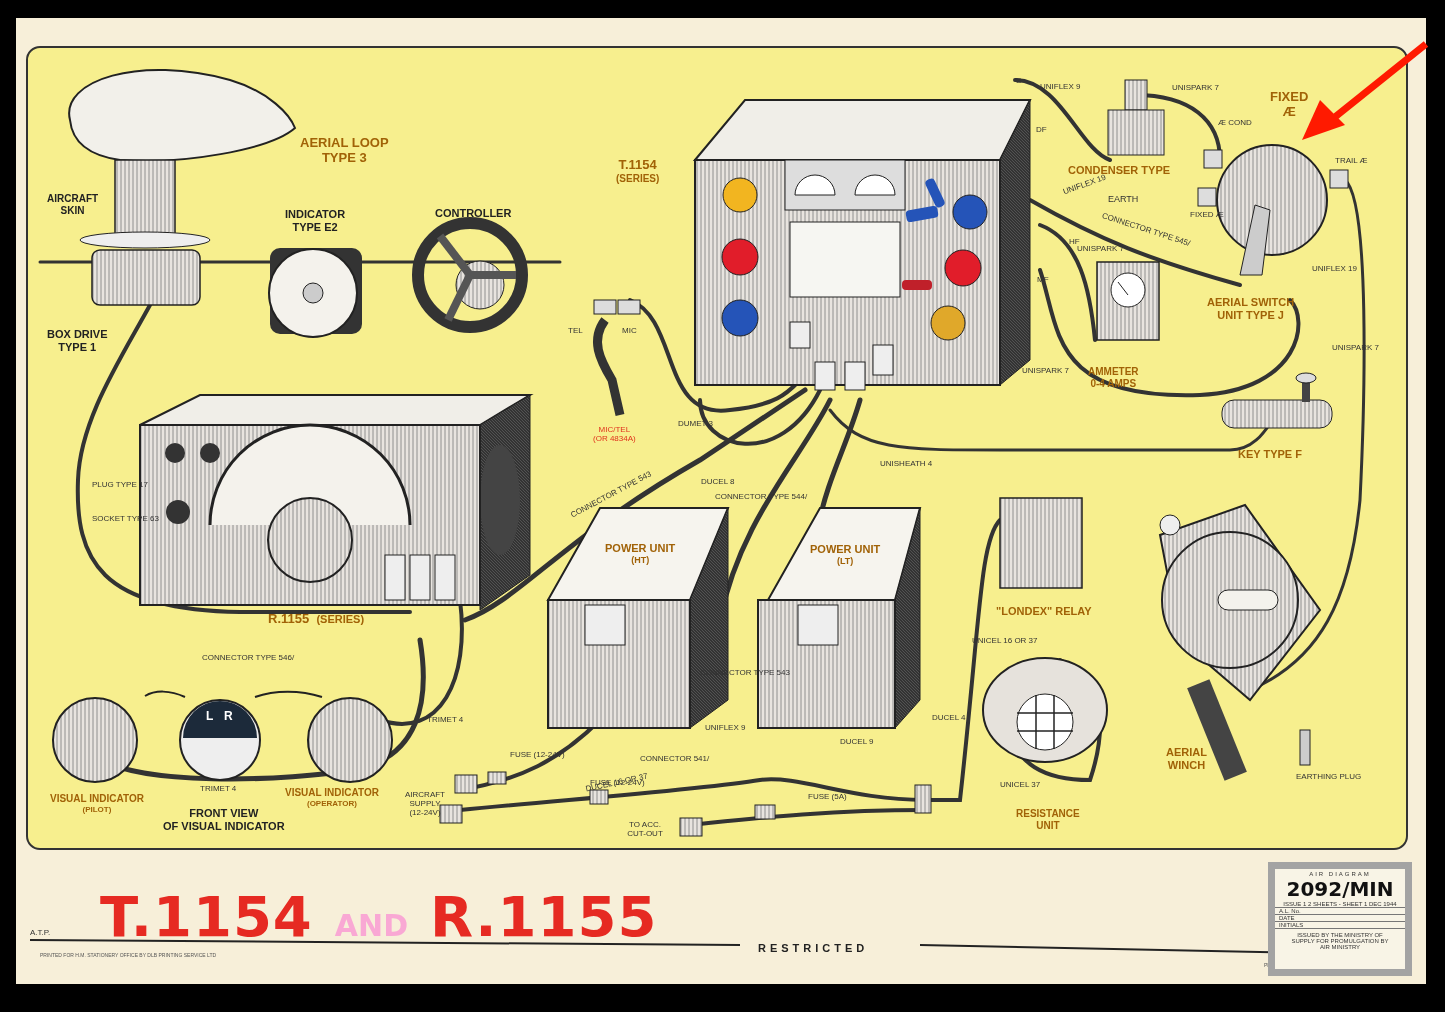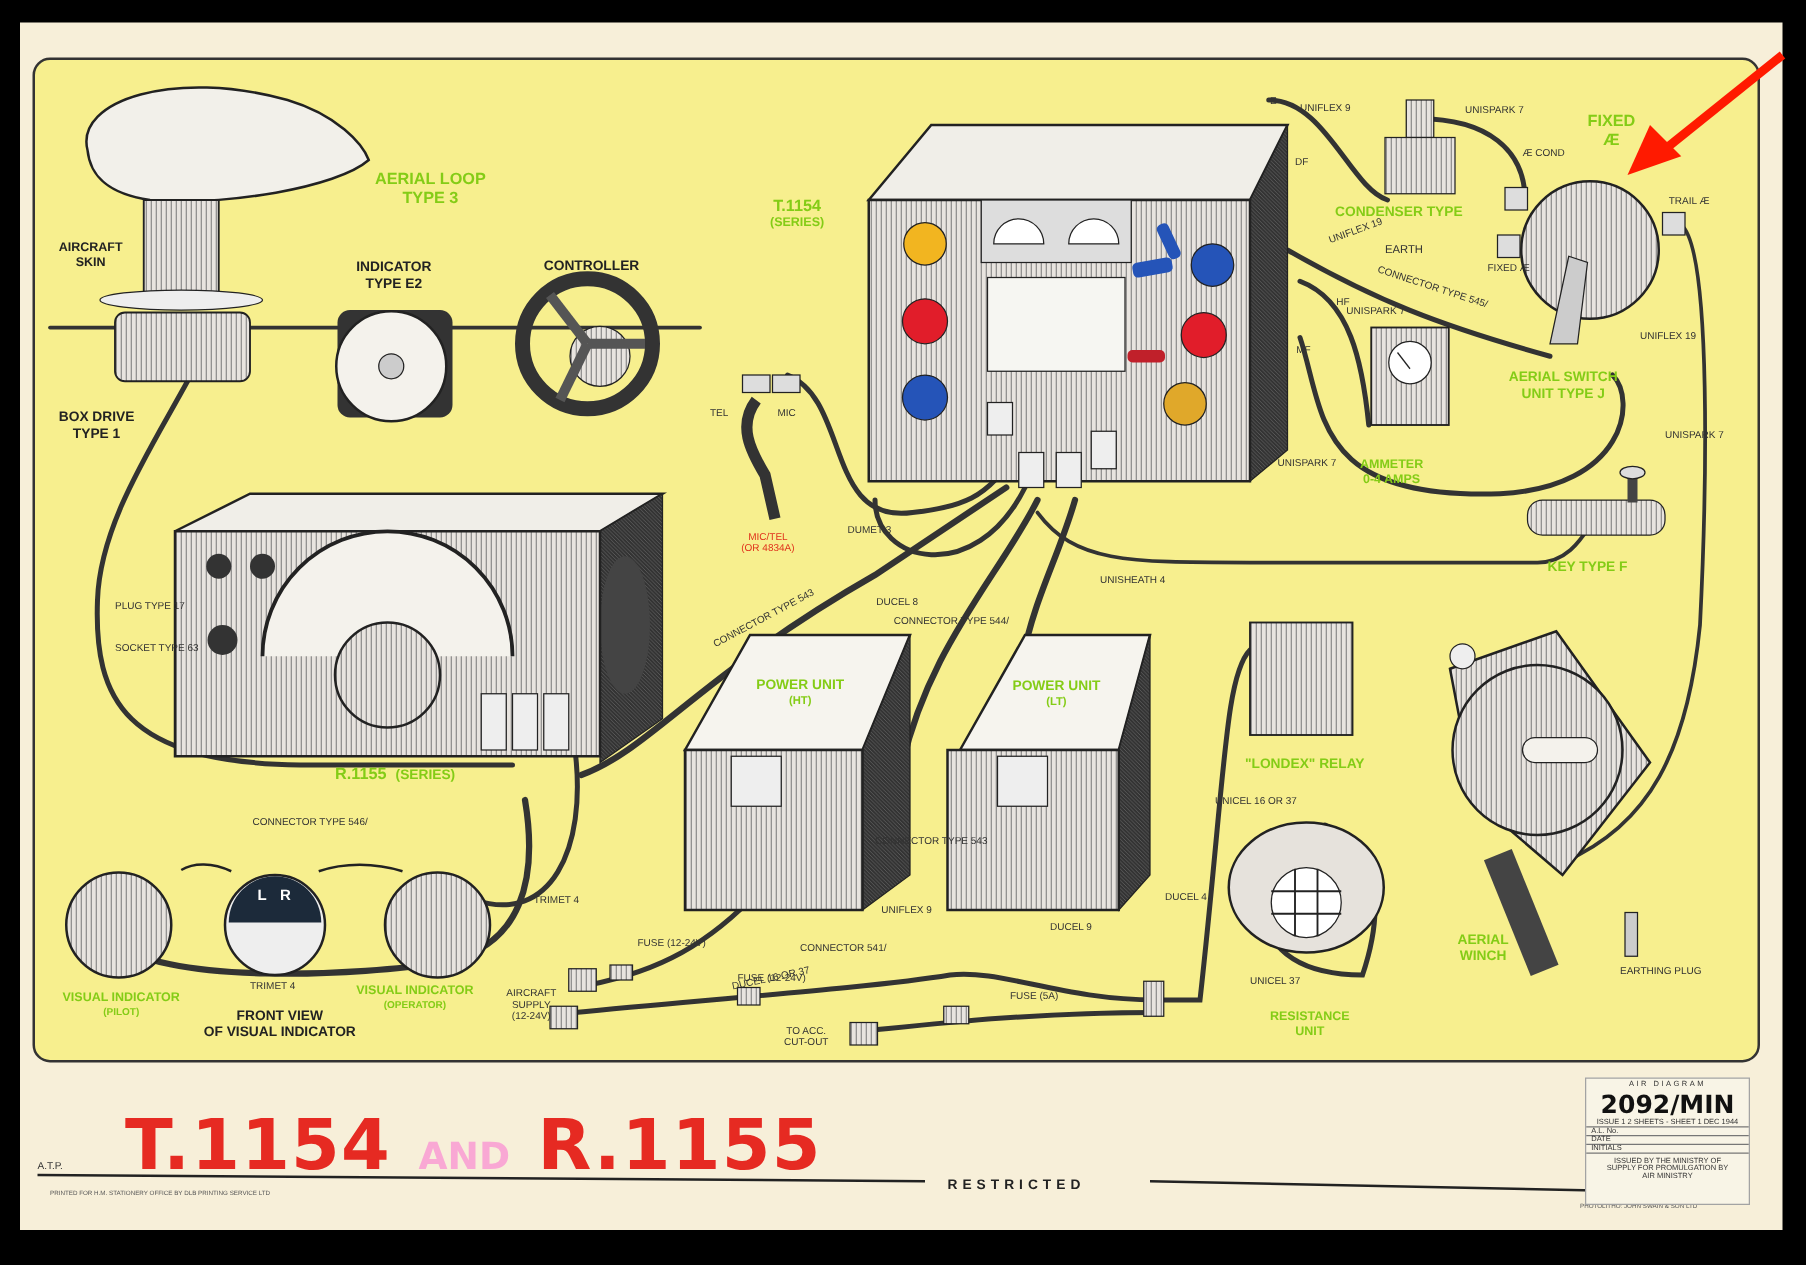--- a/index.html
+++ b/index.html
@@ -1,31 +1,31 @@
 <!DOCTYPE html>
 <html><head>
 <meta charset="utf-8">
 <style>
   html,body{margin:0;padding:0;background:#000;}
   body{width:1445px;height:1012px;position:relative;overflow:hidden;font-family:"Liberation Sans",sans-serif;}
   #sheet{position:absolute;left:16px;top:18px;width:1410px;height:966px;background:#f7efd9;}
   #panel{position:absolute;left:26px;top:46px;width:1378px;height:800px;background:#f7ef8e;border:2px solid #333;border-radius:14px;}
   svg#art{position:absolute;left:0;top:0;width:1445px;height:1012px;}
   .lbl{position:absolute;font-weight:bold;white-space:nowrap;line-height:1.15;text-align:center;}
-  .red{color:#84cc16;}
+  .red{color:#a16207;}
   .blk{color:#222;}
   .sm{font-size:8px;font-weight:normal;color:#333;}
   .md{font-size:11px;}
   .lg{font-size:13px;}
   #title-bar{position:absolute;left:100px;top:868px;display:flex;align-items:baseline;gap:22px;}
   .tbig{font-size:56px;font-weight:bold;color:#e62a22;letter-spacing:1px;font-family:"DejaVu Sans",sans-serif;}
   .tsmall{font-size:30px;font-weight:bold;color:#f9a8d4;font-family:"DejaVu Sans",sans-serif;margin-top:40px;}
   .tmid{font-size:44px;font-weight:bold;color:#e62a22;font-family:"DejaVu Sans",sans-serif;letter-spacing:1px;}
   #restricted{position:absolute;left:758px;top:942px;font-size:11px;letter-spacing:4px;font-weight:bold;color:#222;}
-  #doc-box{position:absolute;left:1268px;top:862px;width:130px;height:100px;border:1px solid #a3a3a3;background:#f8f4e6;font-size:6px;color:#333;text-align:center;}
+  #doc-box{position:absolute;left:1268px;top:862px;width:130px;height:100px;border:7px solid #a3a3a3;background:#f8f4e6;font-size:6px;color:#333;text-align:center;}
   #doc-box .num{font-size:20px;font-weight:bold;color:#111;font-family:"DejaVu Sans",sans-serif;}
   #atp{position:absolute;left:30px;top:928px;font-size:8px;color:#333;}
   #printer-left{position:absolute;left:40px;top:952px;font-size:5px;color:#555;}
   #printer-right{position:absolute;left:1264px;top:962px;font-size:5px;color:#555;}
 </style>
 </head>
 <body>
 
 <div id="sheet"></div>
 <div id="panel"></div>

